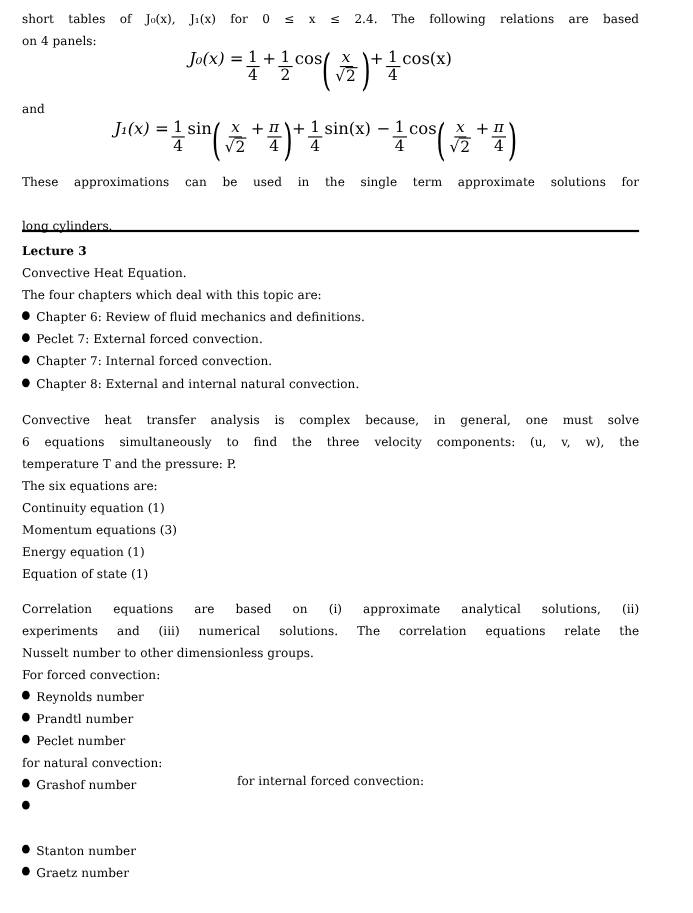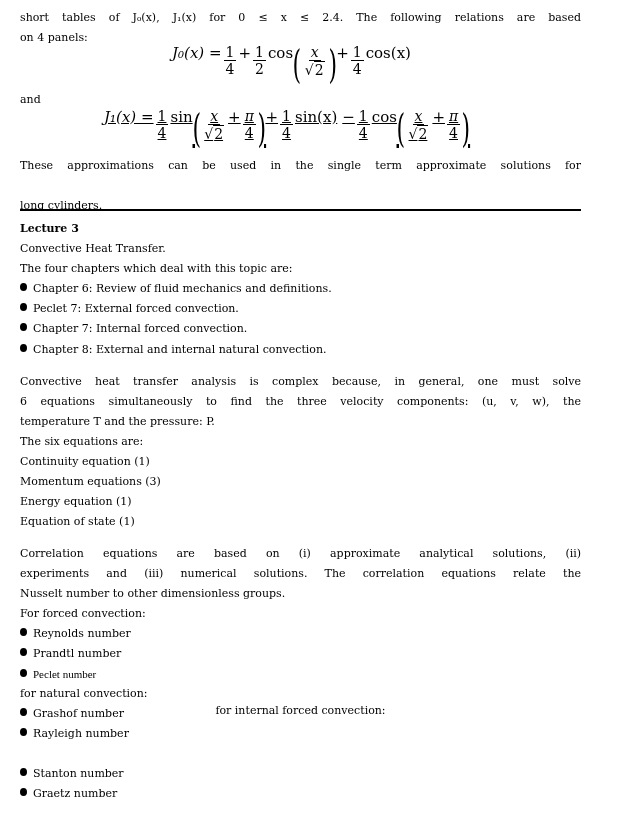--- a/index.html
+++ b/index.html
@@ -47,21 +47,21 @@
   <span>+</span>
   <span class="frac">
       <span class="num">1</span>
       <span class="den">4</span>
     </span>
   <span>cos(x)</span>
 </div>
 
 <div class="line" style="top:90px;">and</div>
 
-<div class="eq" style="left:104px; top:108px;text-decoration:underline;">
+<div class="eq" style="left:104px; top:108px;">
   <span class="math">J₁(x) =</span>
   <span class="frac">
       <span class="num">1</span>
       <span class="den">4</span>
     </span>
   <span>sin</span>
   <span class="paren">(</span>
   <span class="frac">
       <span class="num math">x</span>
       <span class="den sqrt">√<span class="rad">2</span></span>
@@ -97,21 +97,21 @@
     </span>
   <span class="paren">)</span>
 </div>
 
 <div class="line just" style="top:156px;">These approximations can be used in the single term approximate solutions for</div>
 <div class="line" style="top:176px;margin-top:20px;">long cylinders.</div>
 
 <div class="rule"></div>
 
 <div class="line bold" style="top:219px;">Lecture 3</div>
-<div class="line" style="top:239px;">Convective Heat Transfer.</div>
+<div class="line" style="top:239px;">Convective Heat Equation.</div>
 <div class="line" style="top:259px;">The four chapters which deal with this topic are:</div>
 <div class="line" style="top:279px;"><span class="bullet"></span><span>Chapter 6:  Review of fluid mechanics and definitions.</span></div>
 <div class="line" style="top:299px;"><span class="bullet"></span><span>Peclet 7:  External forced convection.</span></div>
 <div class="line" style="top:319px;"><span class="bullet"></span><span>Chapter 7:  Internal forced convection.</span></div>
 <div class="line" style="top:340px;"><span class="bullet"></span><span>Chapter 8:  External and internal natural convection.</span></div>
 
 <div class="line just" style="top:372px;">Convective heat transfer analysis is complex because, in general, one must solve</div>
 <div class="line just" style="top:392px;">6 equations simultaneously to find the three velocity components:  (u, v, w), the</div>
 <div class="line" style="top:412px;">temperature T and the pressure:  P.</div>
 <div class="line" style="top:432px;">The six equations are:</div>
@@ -119,19 +119,19 @@
 <div class="line" style="top:472px;">Momentum equations (3)</div>
 <div class="line" style="top:492px;">Energy equation (1)</div>
 <div class="line" style="top:512px;">Equation of state (1)</div>
 
 <div class="line just" style="top:544px;">Correlation equations are based on (i) approximate analytical solutions, (ii)</div>
 <div class="line just" style="top:564px;">experiments and (iii) numerical solutions.  The correlation equations relate the</div>
 <div class="line" style="top:584px;">Nusselt number to other dimensionless groups.</div>
 <div class="line" style="top:604px;">For forced convection:</div>
 <div class="line" style="top:624px;"><span class="bullet"></span><span>Reynolds number</span></div>
 <div class="line" style="top:644px;"><span class="bullet"></span><span>Prandtl number</span></div>
-<div class="line" style="top:664px;font-family:Liberation Serif, serif;"><span class="bullet"></span><span>Peclet number</span></div>
+<div class="line" style="top:664px;"><span class="bullet"></span><span>Peclet number</span></div>
 <div class="line" style="top:684px;">for natural convection:</div>
 <div class="line" style="top:704px;"><span class="bullet"></span><span>Grashof number</span></div>
-<div class="line" style="top:724px;"><span class="bullet"></span><span>Rayleigh number</span></div>
+<div class="line" style="top:724px;"><span class="bullet"></span></div>
 <div class="line" style="top:701px;text-align:center;">for internal forced convection:</div>
 <div class="line" style="top:764px;"><span class="bullet"></span><span>Stanton number</span></div>
 <div class="line" style="top:784px;"><span class="bullet"></span><span>Graetz number</span></div>
 
 </body></html>

